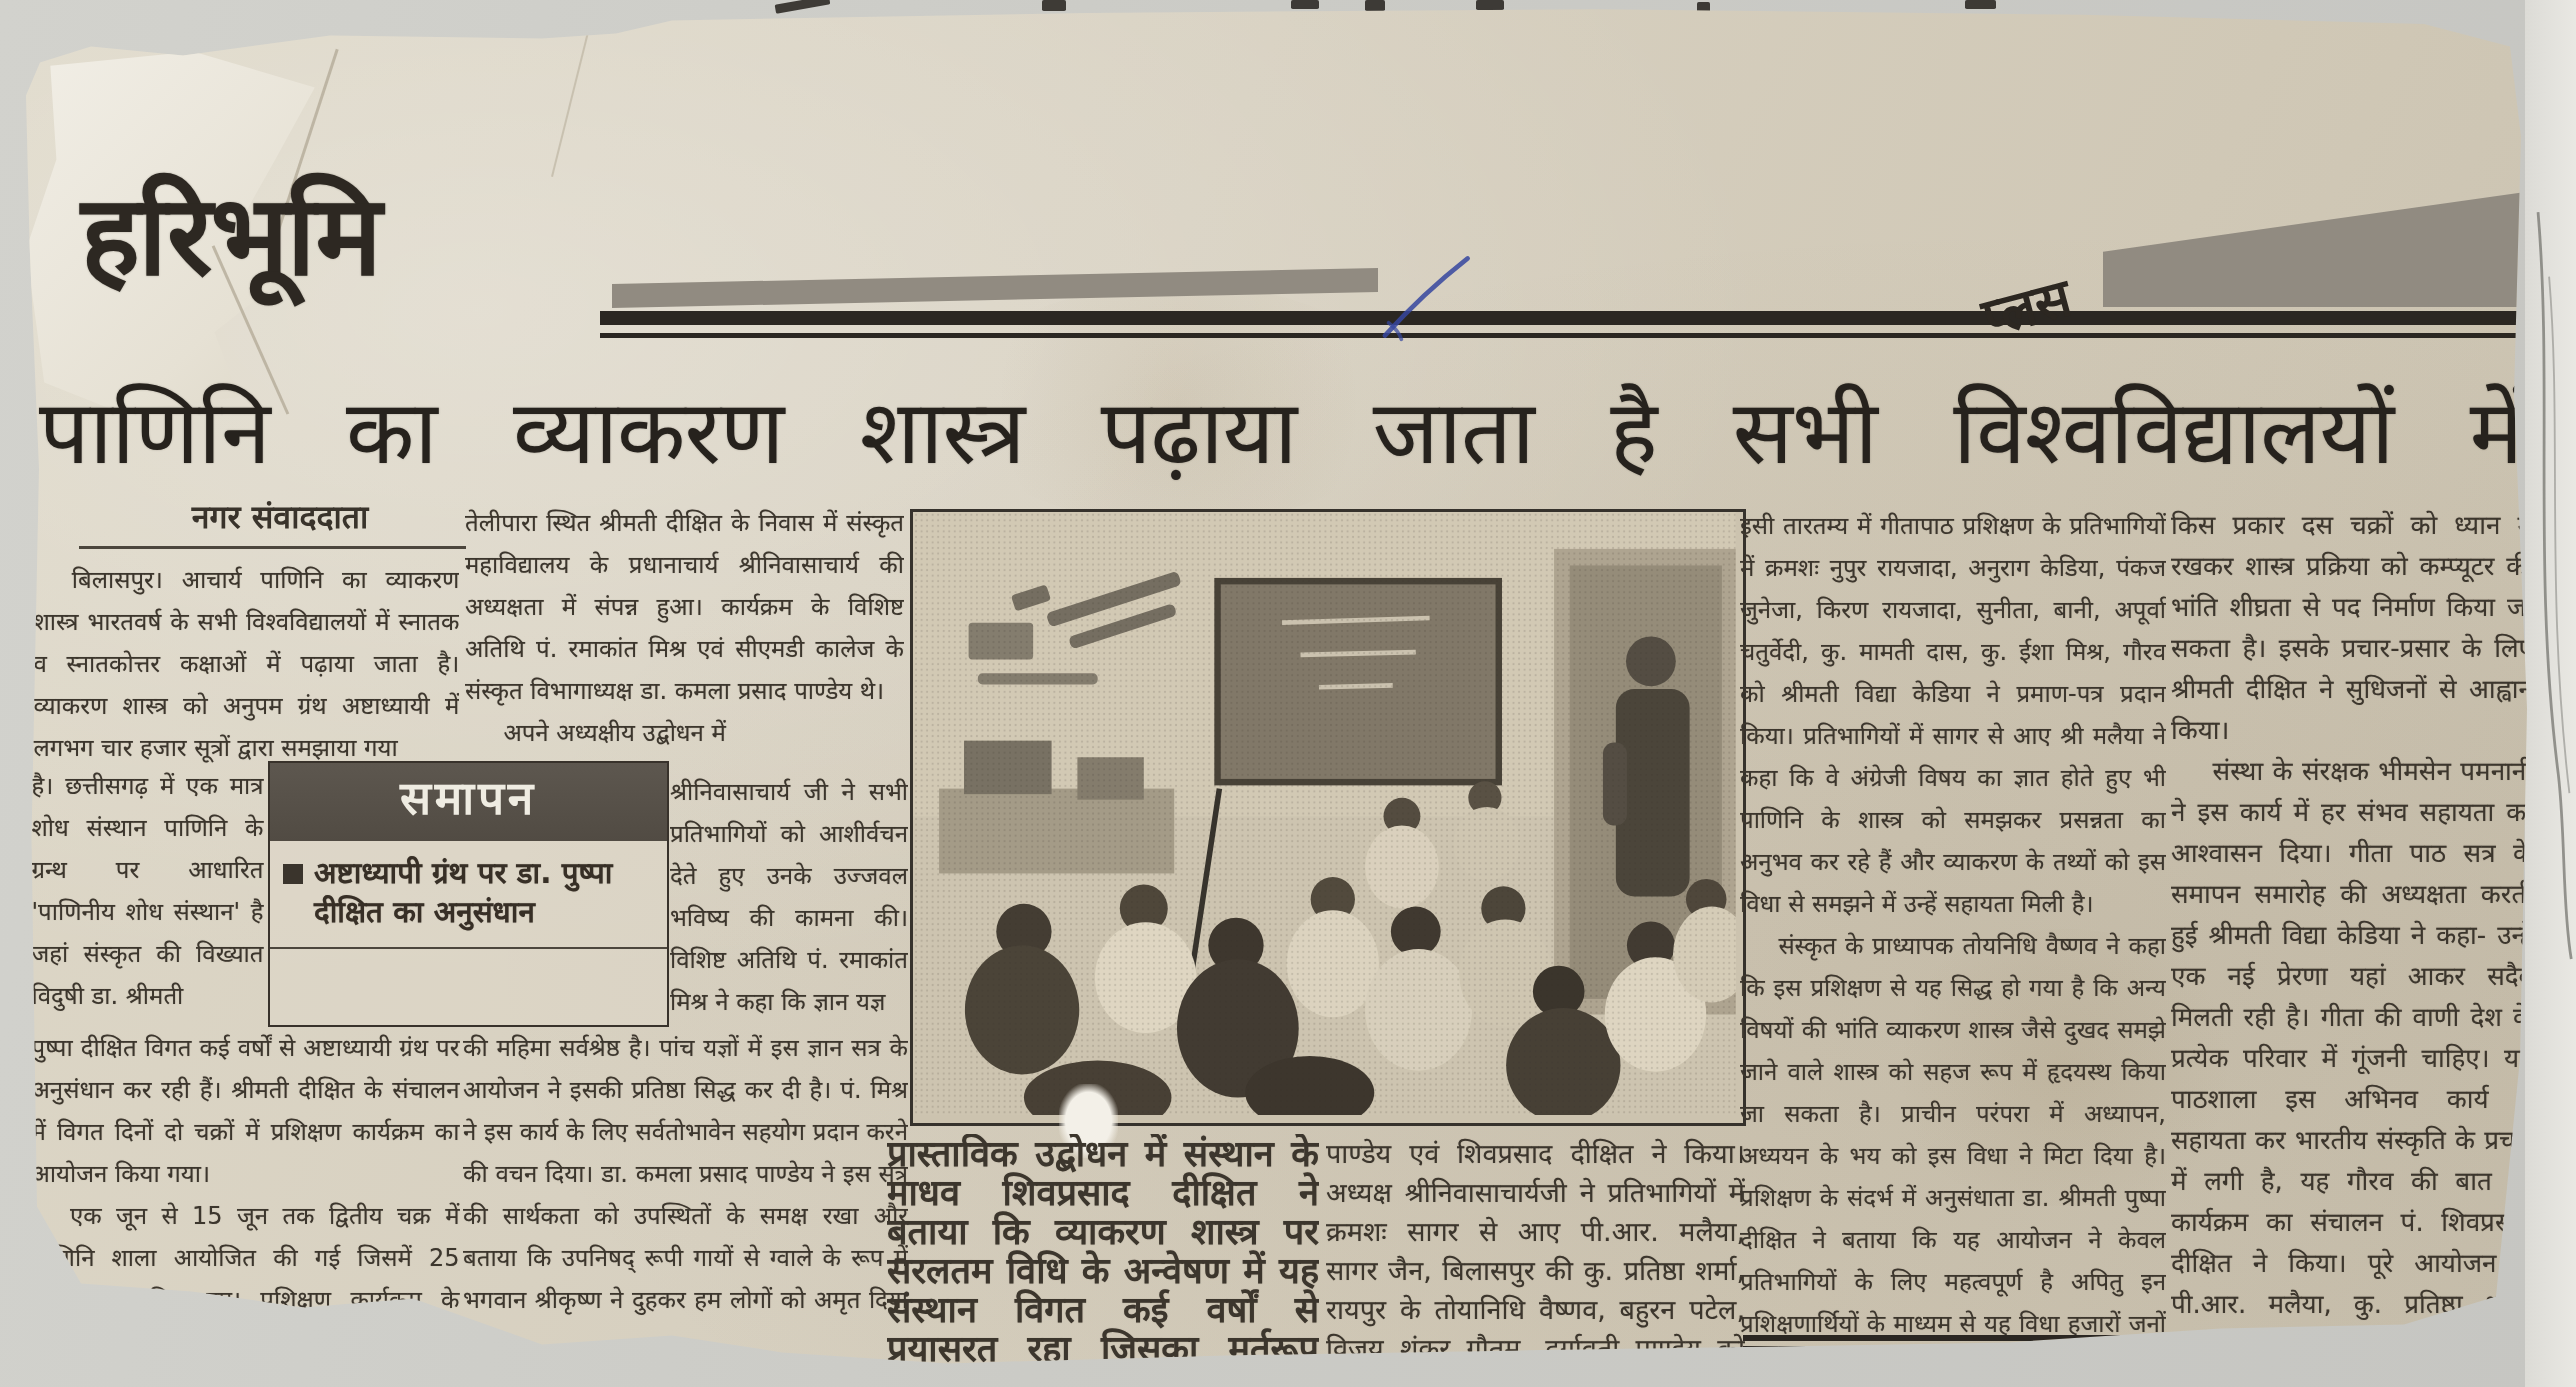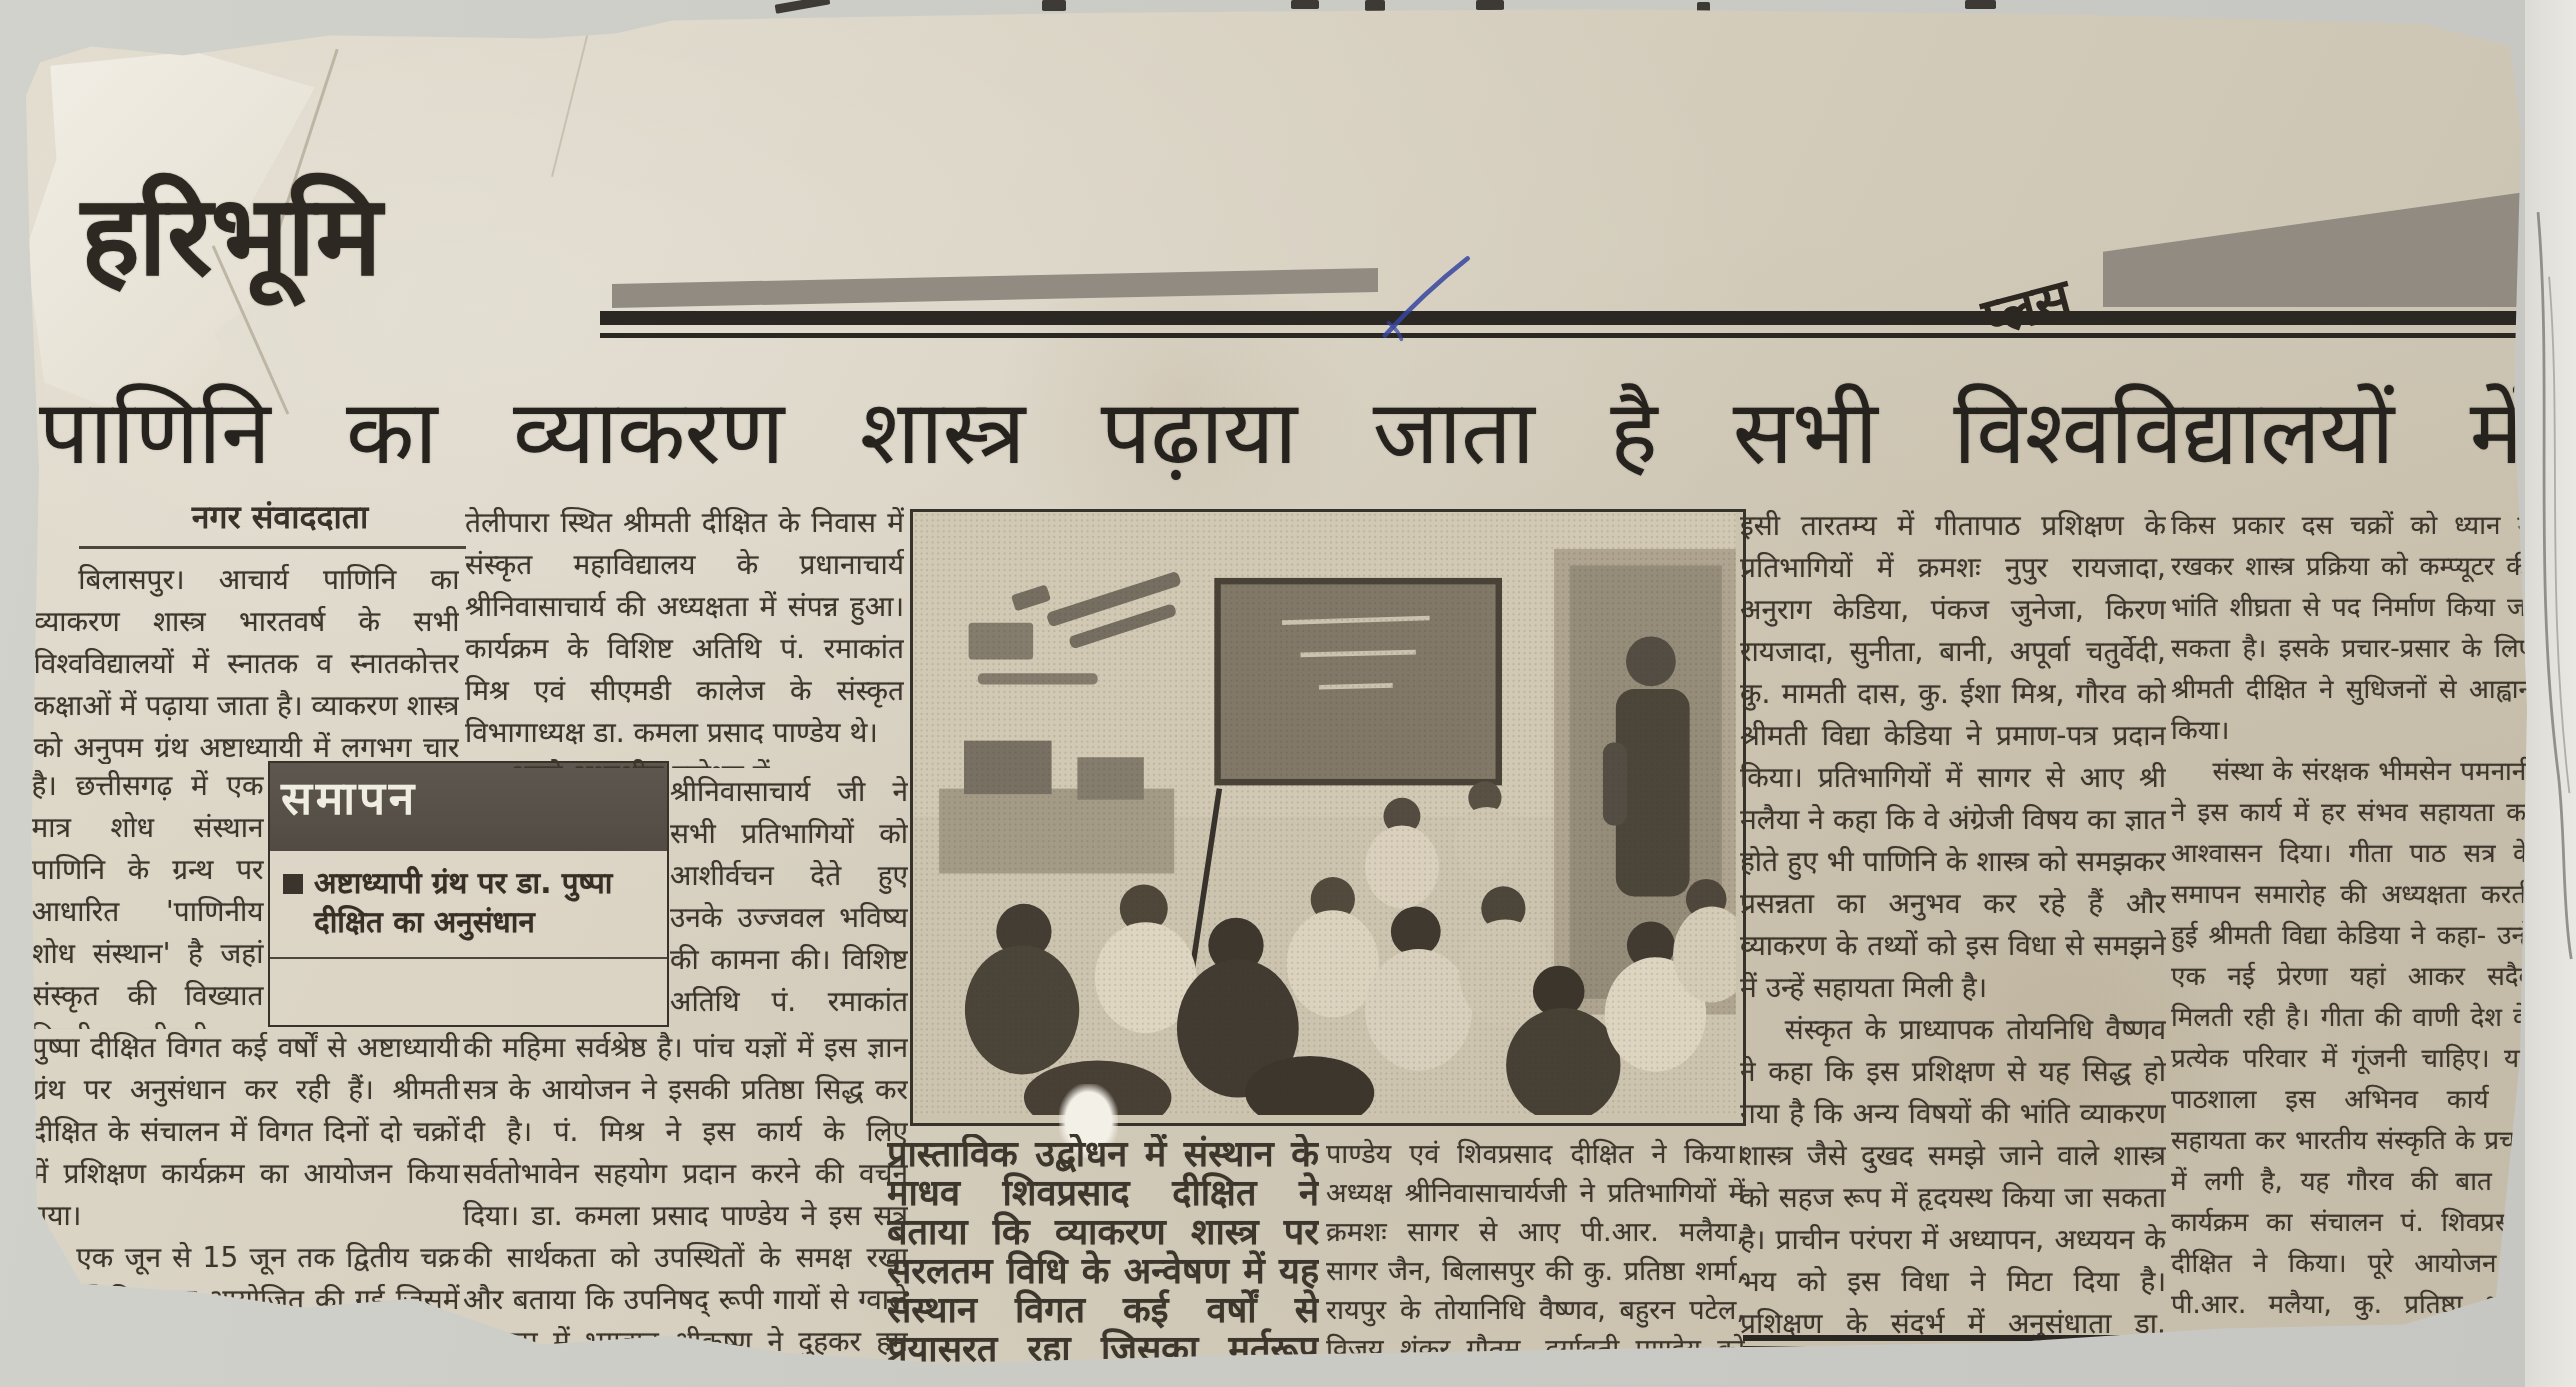--- a/index.html
+++ b/index.html
@@ -62,21 +62,21 @@
     text-shadow:0 0 1.8px rgba(40,35,28,.35);line-height:157px;white-space:nowrap;
   }
 
   .byline{
     position:absolute;left:74px;top:487px;width:360px;height:42px;
     font-size:32px;font-weight:bold;color:#39332b;text-align:center;
   }
   .byline-rule{position:absolute;left:53px;top:539px;width:387px;height:2.8px;background:#4c463d;}
 
   .btxt{
-    position:absolute;font-size:28px;line-height:42px;color:#3c362d;
+    position:absolute;font-size:24px;line-height:42px;color:#3c362d;
     text-align:justify;overflow:hidden;
     text-shadow:0 0 0.9px rgba(60,50,40,.35);
   }
   .btxt p{margin:0;}
   .btxt p.ind{text-indent:1.6em;}
 
   .c1top{left:7.4px;top:552px;width:426px;height:205px;}
   .c1side{left:5.5px;top:758px;width:232px;height:264px;}
   .c1bot{left:5.5px;top:1020px;width:428px;height:291px;}
   .c2top{left:439px;top:495px;width:439px;height:266px;}
@@ -86,24 +86,23 @@
   .c4{left:1300px;top:1127px;width:419px;height:231px;font-size:27px;line-height:39px;}
   .c5{left:1714px;top:498px;width:426px;height:841px;}
   .c6{left:2145px;top:498px;width:362px;height:841px;font-size:26px;line-height:41px;}
 
   
   .sbox{
     position:absolute;left:242px;top:754px;width:397px;height:262px;
     border:2.8px solid #38322b;background:rgba(222,215,200,0.55);
   }
   .sbox-title{
-    height:88px;background:linear-gradient(180deg,#5d574f,#514b43);
-    color:#efece2;font-size:46px;font-weight:bold;line-height:70px;
+    height:78px;background:linear-gradient(180deg,#5d574f,#514b43);
+    color:#efece2;font-size:46px;font-weight:bold;text-align:center;line-height:70px;
     letter-spacing:3.7px;
-    padding-left:11px;
   }
   .sbox-item{
     display:flex;gap:11px;padding:13px 13px 9.2px 13px;
     font-size:29.5px;line-height:39px;font-weight:bold;color:#372f26;
     text-shadow:0 0 0.9px rgba(55,47,38,.4);
   }
   .sbox-item.first{border-bottom:2.8px solid #4c463d;padding-bottom:14.8px;}
   .sq{flex:0 0 auto;width:20px;height:20px;background:#3a342c;margin-top:9.2px;}
 
   

